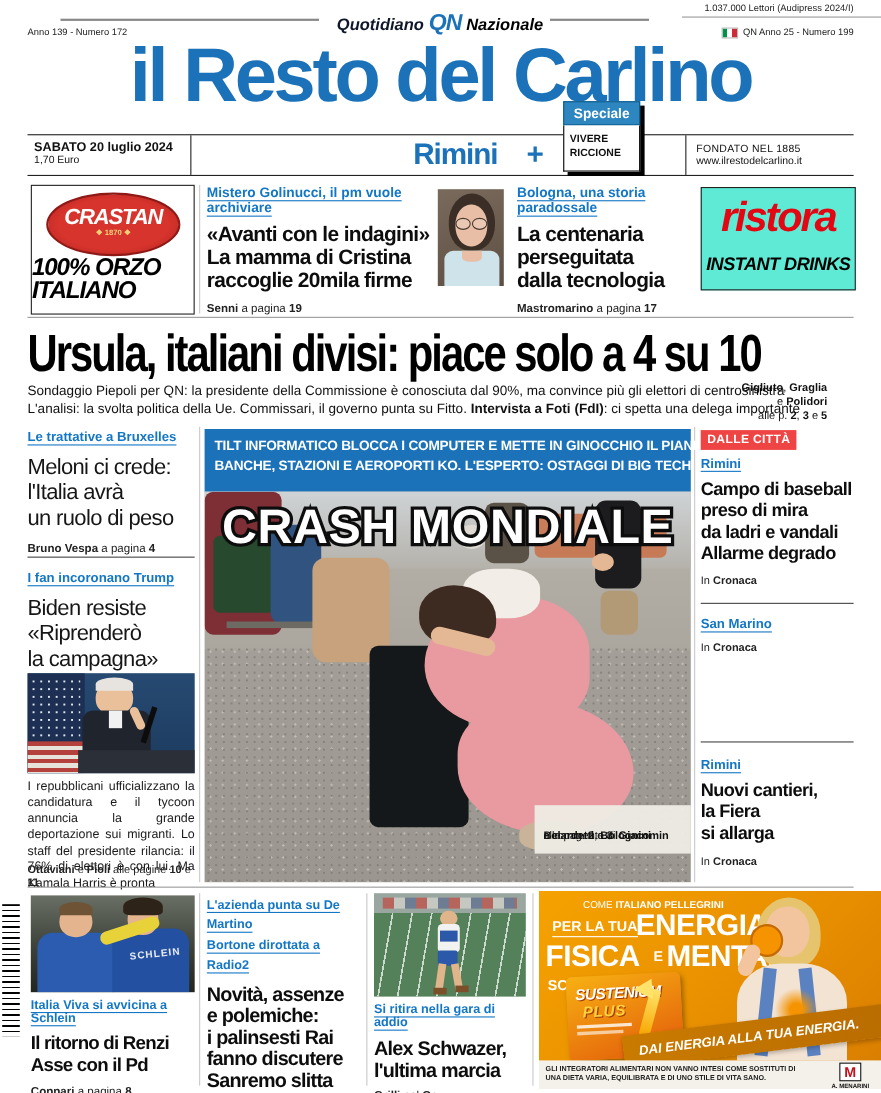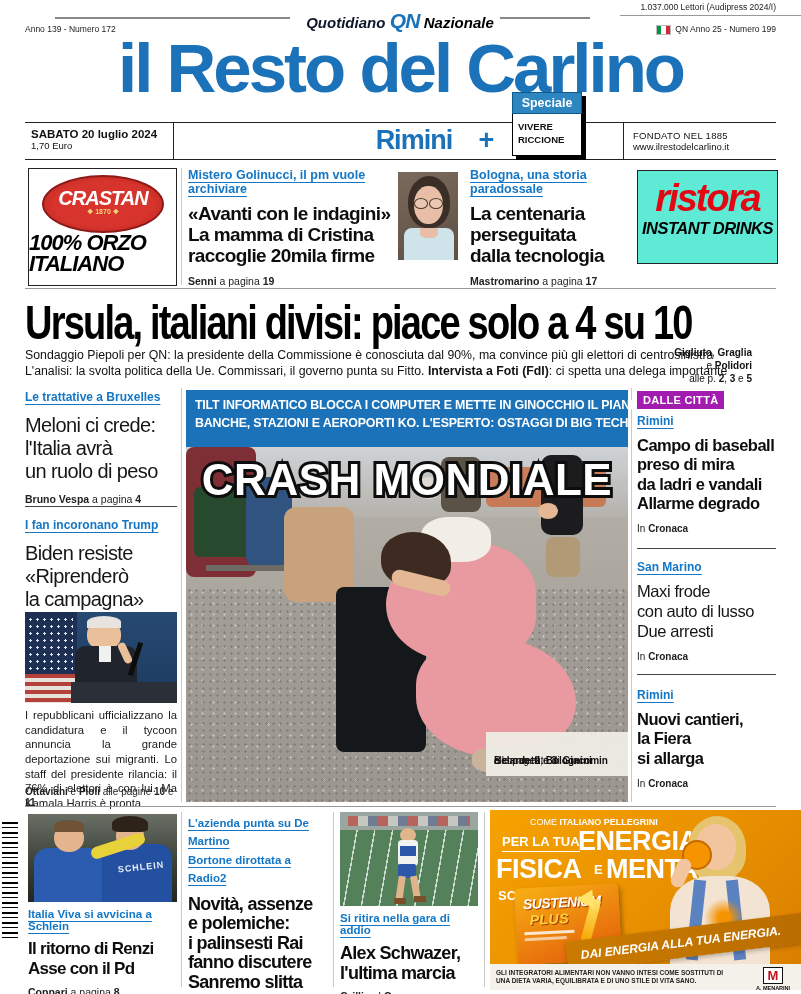--- a/index.html
+++ b/index.html
@@ -97,21 +97,21 @@
     <div class="pre hl-bold" style="font-size:19px;line-height:1.1;letter-spacing:-0.6px;margin-top:8px;">La centenaria
 perseguitata
 dalla tecnologia</div>
     <div class="byline" style="margin-top:8px;">
       <b>Mastromarino</b><span> a pagina </span><b>17</b>
     </div>
   </div>
 
   <div class="abs" style="left:637px;top:170px;width:139px;height:92px;border:1.5px solid #222;background:#5eead4;text-align:center;">
     <div style="font-size:38px;font-weight:bold;font-style:italic;color:#e30613;letter-spacing:-2px;line-height:1;margin-top:8px;">ristora</div>
-    <div style="font-size:16.5px;font-weight:bold;font-style:italic;color:#000;letter-spacing:-0.5px;margin-top:2px;">INSTANT DRINKS</div>
+    <div style="font-size:16.5px;font-weight:bold;font-style:italic;color:#000;letter-spacing:-0.5px;margin-top:14px;">INSTANT DRINKS</div>
   </div>
 
   <div class="abs hline" style="left:25px;top:288px;width:751px;background:#999;"></div>
 
   <div class="abs" style="left:25px;top:296px;width:755px;font-size:38px;font-weight:800;letter-spacing:-1.8px;white-space:nowrap;transform:scale(1.0,1.25);transform-origin:left top;color:#000;">Ursula, italiani divisi: piace solo a 4 su 10</div>
   <div class="abs" style="left:25px;top:348px;width:668px;font-size:12.3px;line-height:1.3;color:#111;">
     <div style="white-space:nowrap;">Sondaggio Piepoli per QN: la presidente della Commissione è conosciuta dal 90%, ma convince più gli elettori di centrosinistra</div>
     <div style="white-space:nowrap;">
       <span>L'analisi: la svolta politica della Ue. Commissari, il governo punta su Fitto. </span><b>Intervista a Foti (FdI)</b><span>: ci spetta una delega importante</span>
     </div>
@@ -187,38 +187,35 @@
     <div style="left:286px;top:300px;width:60px;height:26px;background:#c9b49a;border-radius:40%;"></div>
     <div style="left:4px;top:8px;width:434px;text-align:center;font-size:44px;font-weight:800;letter-spacing:0.5px;color:#fff;-webkit-text-stroke:6px #0d0d0d;paint-order:stroke fill;white-space:nowrap;">CRASH MONDIALE</div>
     <div style="left:300px;top:285px;width:128px;background:rgba(238,236,229,0.95);padding:22px 8px;font-size:10px;line-height:1.35;color:#111;">
       <div><b>Belardetti</b><span>, </span><b>Bolognini</b></div>
       <div><span>e commento di </span><b>Giacomin</b></div>
       <div><span>alle pag. </span><b>2</b><span> e </span><b>3</b></div>
     </div>
   </div>
 
   <div class="abs" style="left:637px;top:390px;width:139px;">
-    <span style="background:#a21caf;color:#fff;font-size:11px;font-weight:bold;padding:3px 6px;letter-spacing:0.3px;">DALLE CITTÀ</span>
+    <span style="background:#ef4444;color:#fff;font-size:11px;font-weight:bold;padding:3px 6px;letter-spacing:0.3px;">DALLE CITTÀ</span>
   </div>
 
   <div class="abs" style="left:637px;top:414px;width:139px;">
     <div class="kicker">Rimini</div>
     <div class="pre hl-bold" style="font-size:16.5px;line-height:1.17;letter-spacing:-0.5px;margin-top:8px;">Campo di baseball
 preso di mira
 da ladri e vandali
 Allarme degrado</div>
     <div class="refline" style="margin-top:10px;"><span>In </span><b>Cronaca</b></div>
   </div>
   <div class="abs hline" style="left:637px;top:548px;width:139px;background:#444;"></div>
 
   <div class="abs" style="left:637px;top:560px;width:139px;">
     <div class="kicker">San Marino</div>
-    <div class="pre hl-light" style="font-size:16.5px;line-height:1.2;letter-spacing:-0.4px;margin-top:8px;">Maxi frode
-con auto di lusso
-Due arresti</div>
     <div class="refline" style="margin-top:10px;"><span>In </span><b>Cronaca</b></div>
   </div>
   <div class="abs hline" style="left:637px;top:674px;width:139px;background:#444;"></div>
 
   <div class="abs" style="left:637px;top:688px;width:139px;">
     <div class="kicker">Rimini</div>
     <div class="pre hl-bold" style="font-size:16.5px;line-height:1.17;letter-spacing:-0.5px;margin-top:8px;">Nuovi cantieri,
 la Fiera
 si allarga</div>
     <div class="refline" style="margin-top:10px;"><span>In </span><b>Cronaca</b></div>

